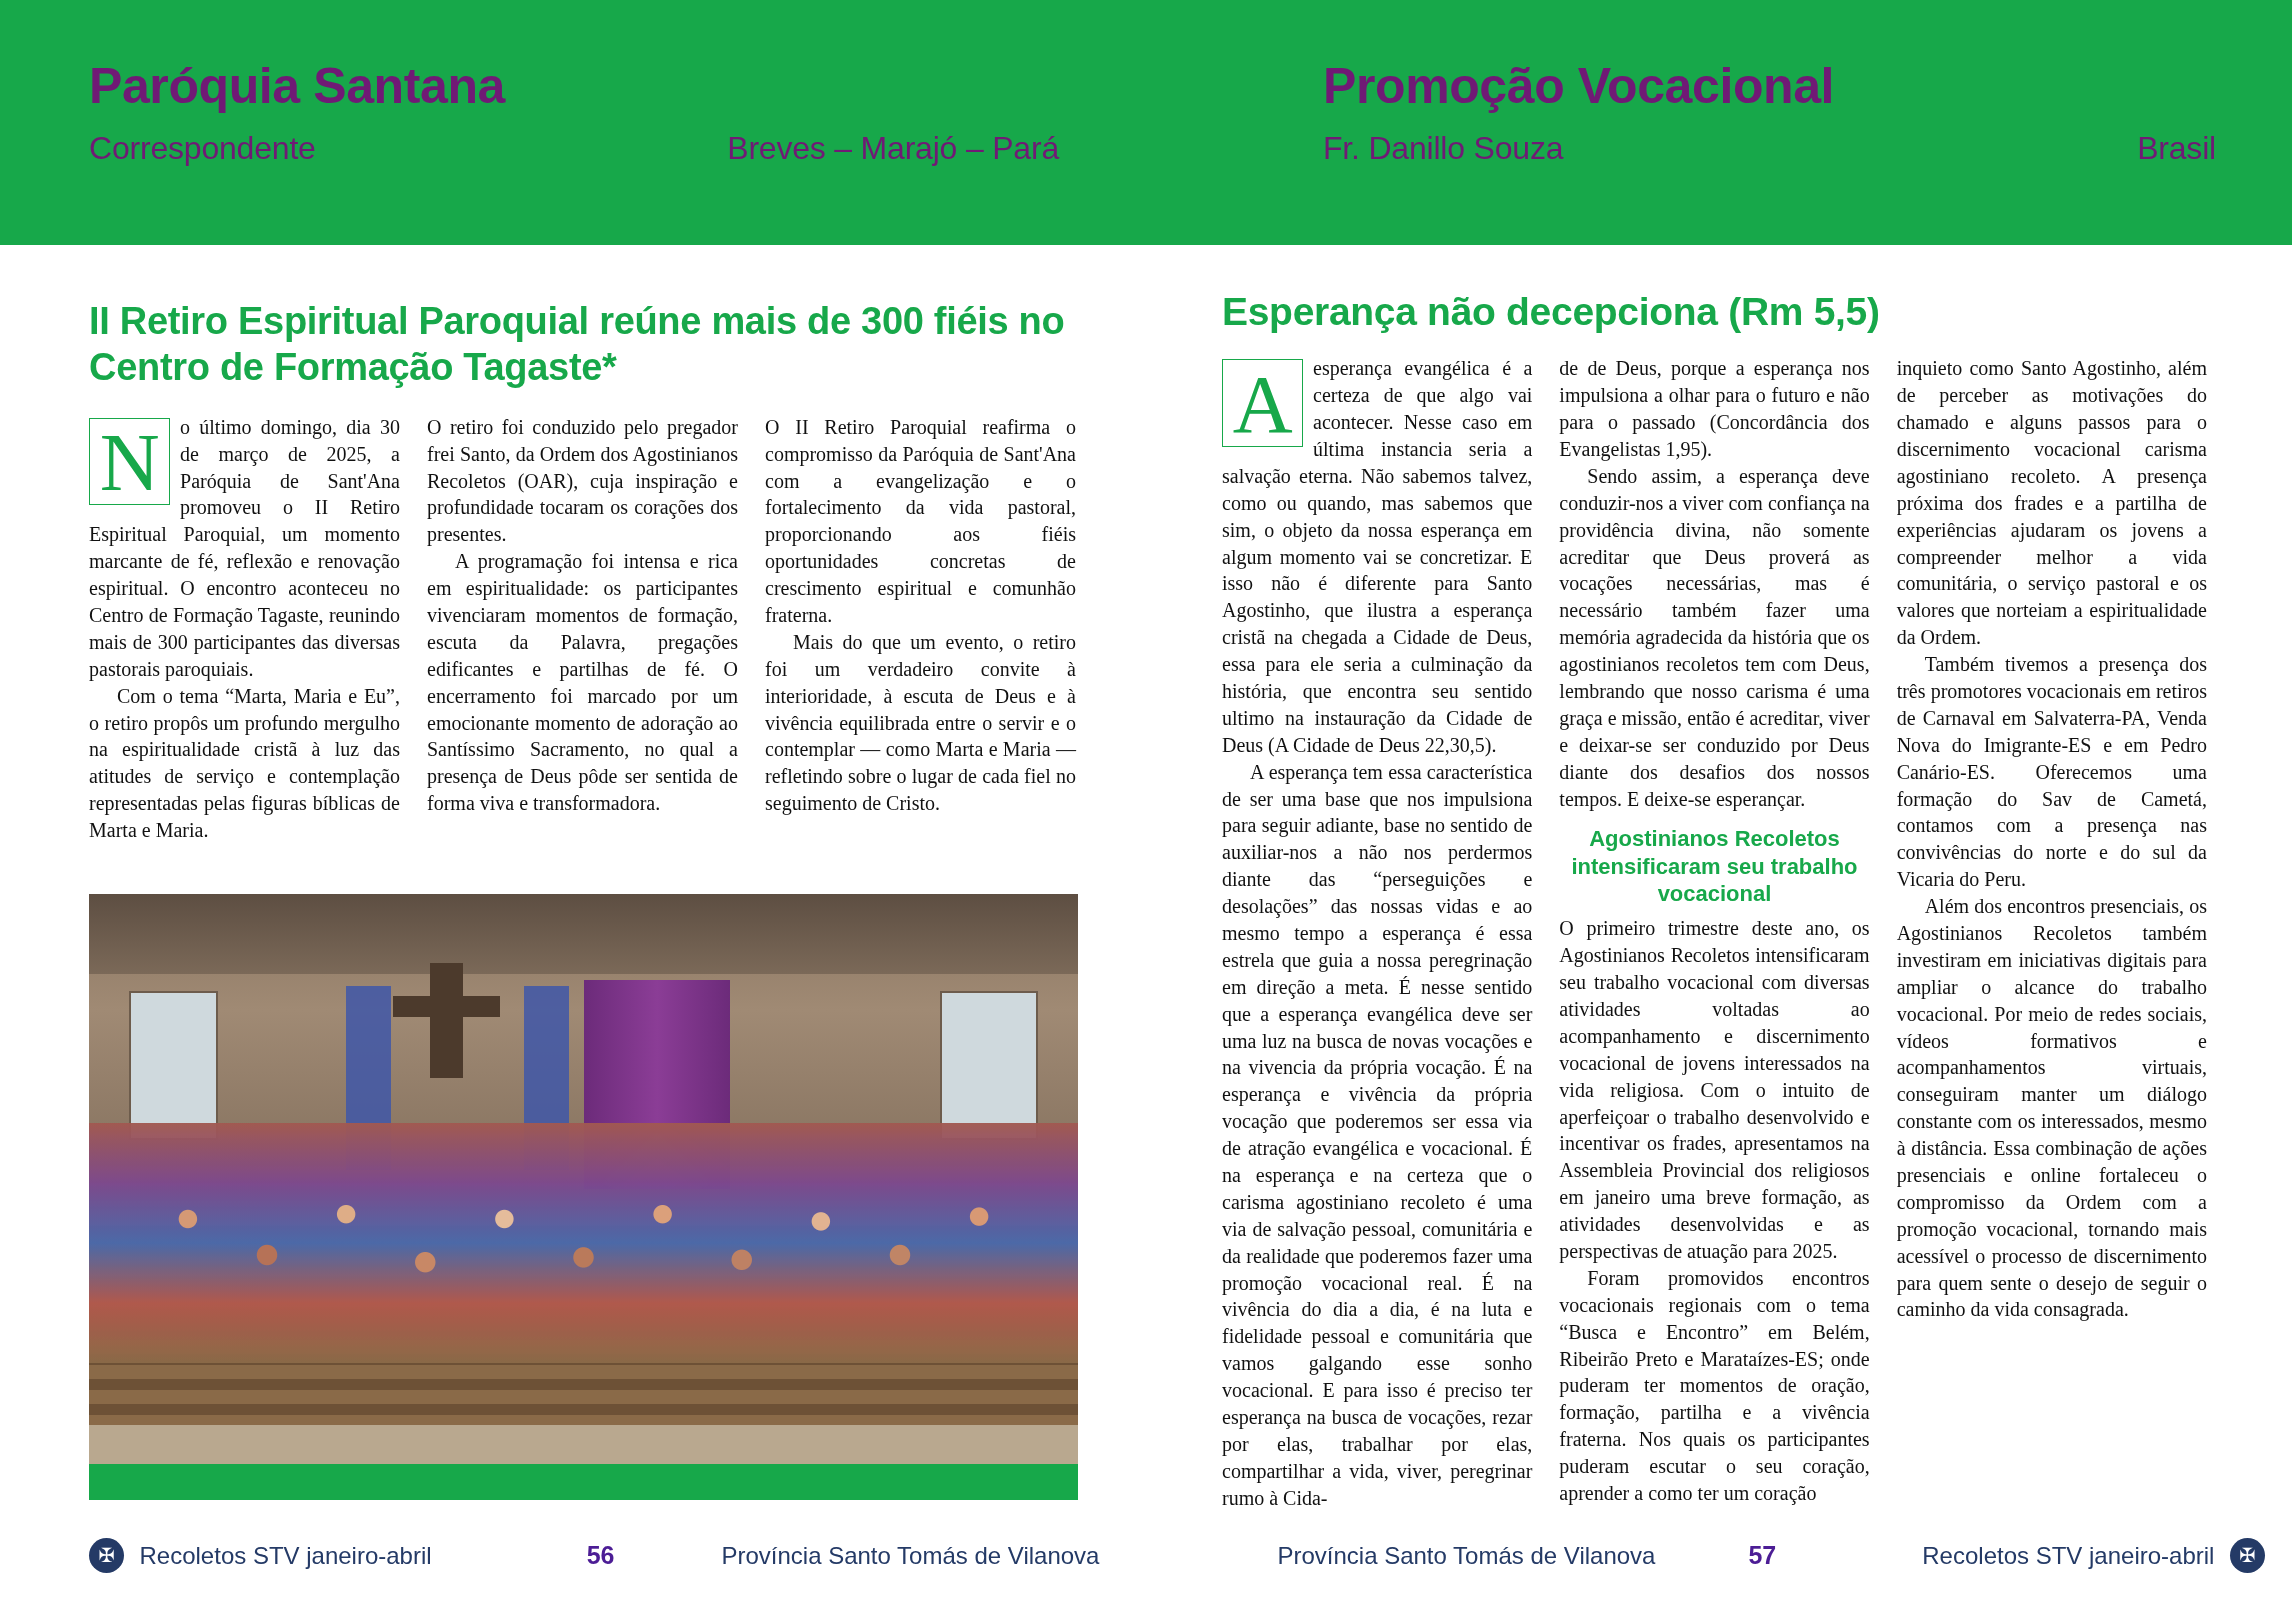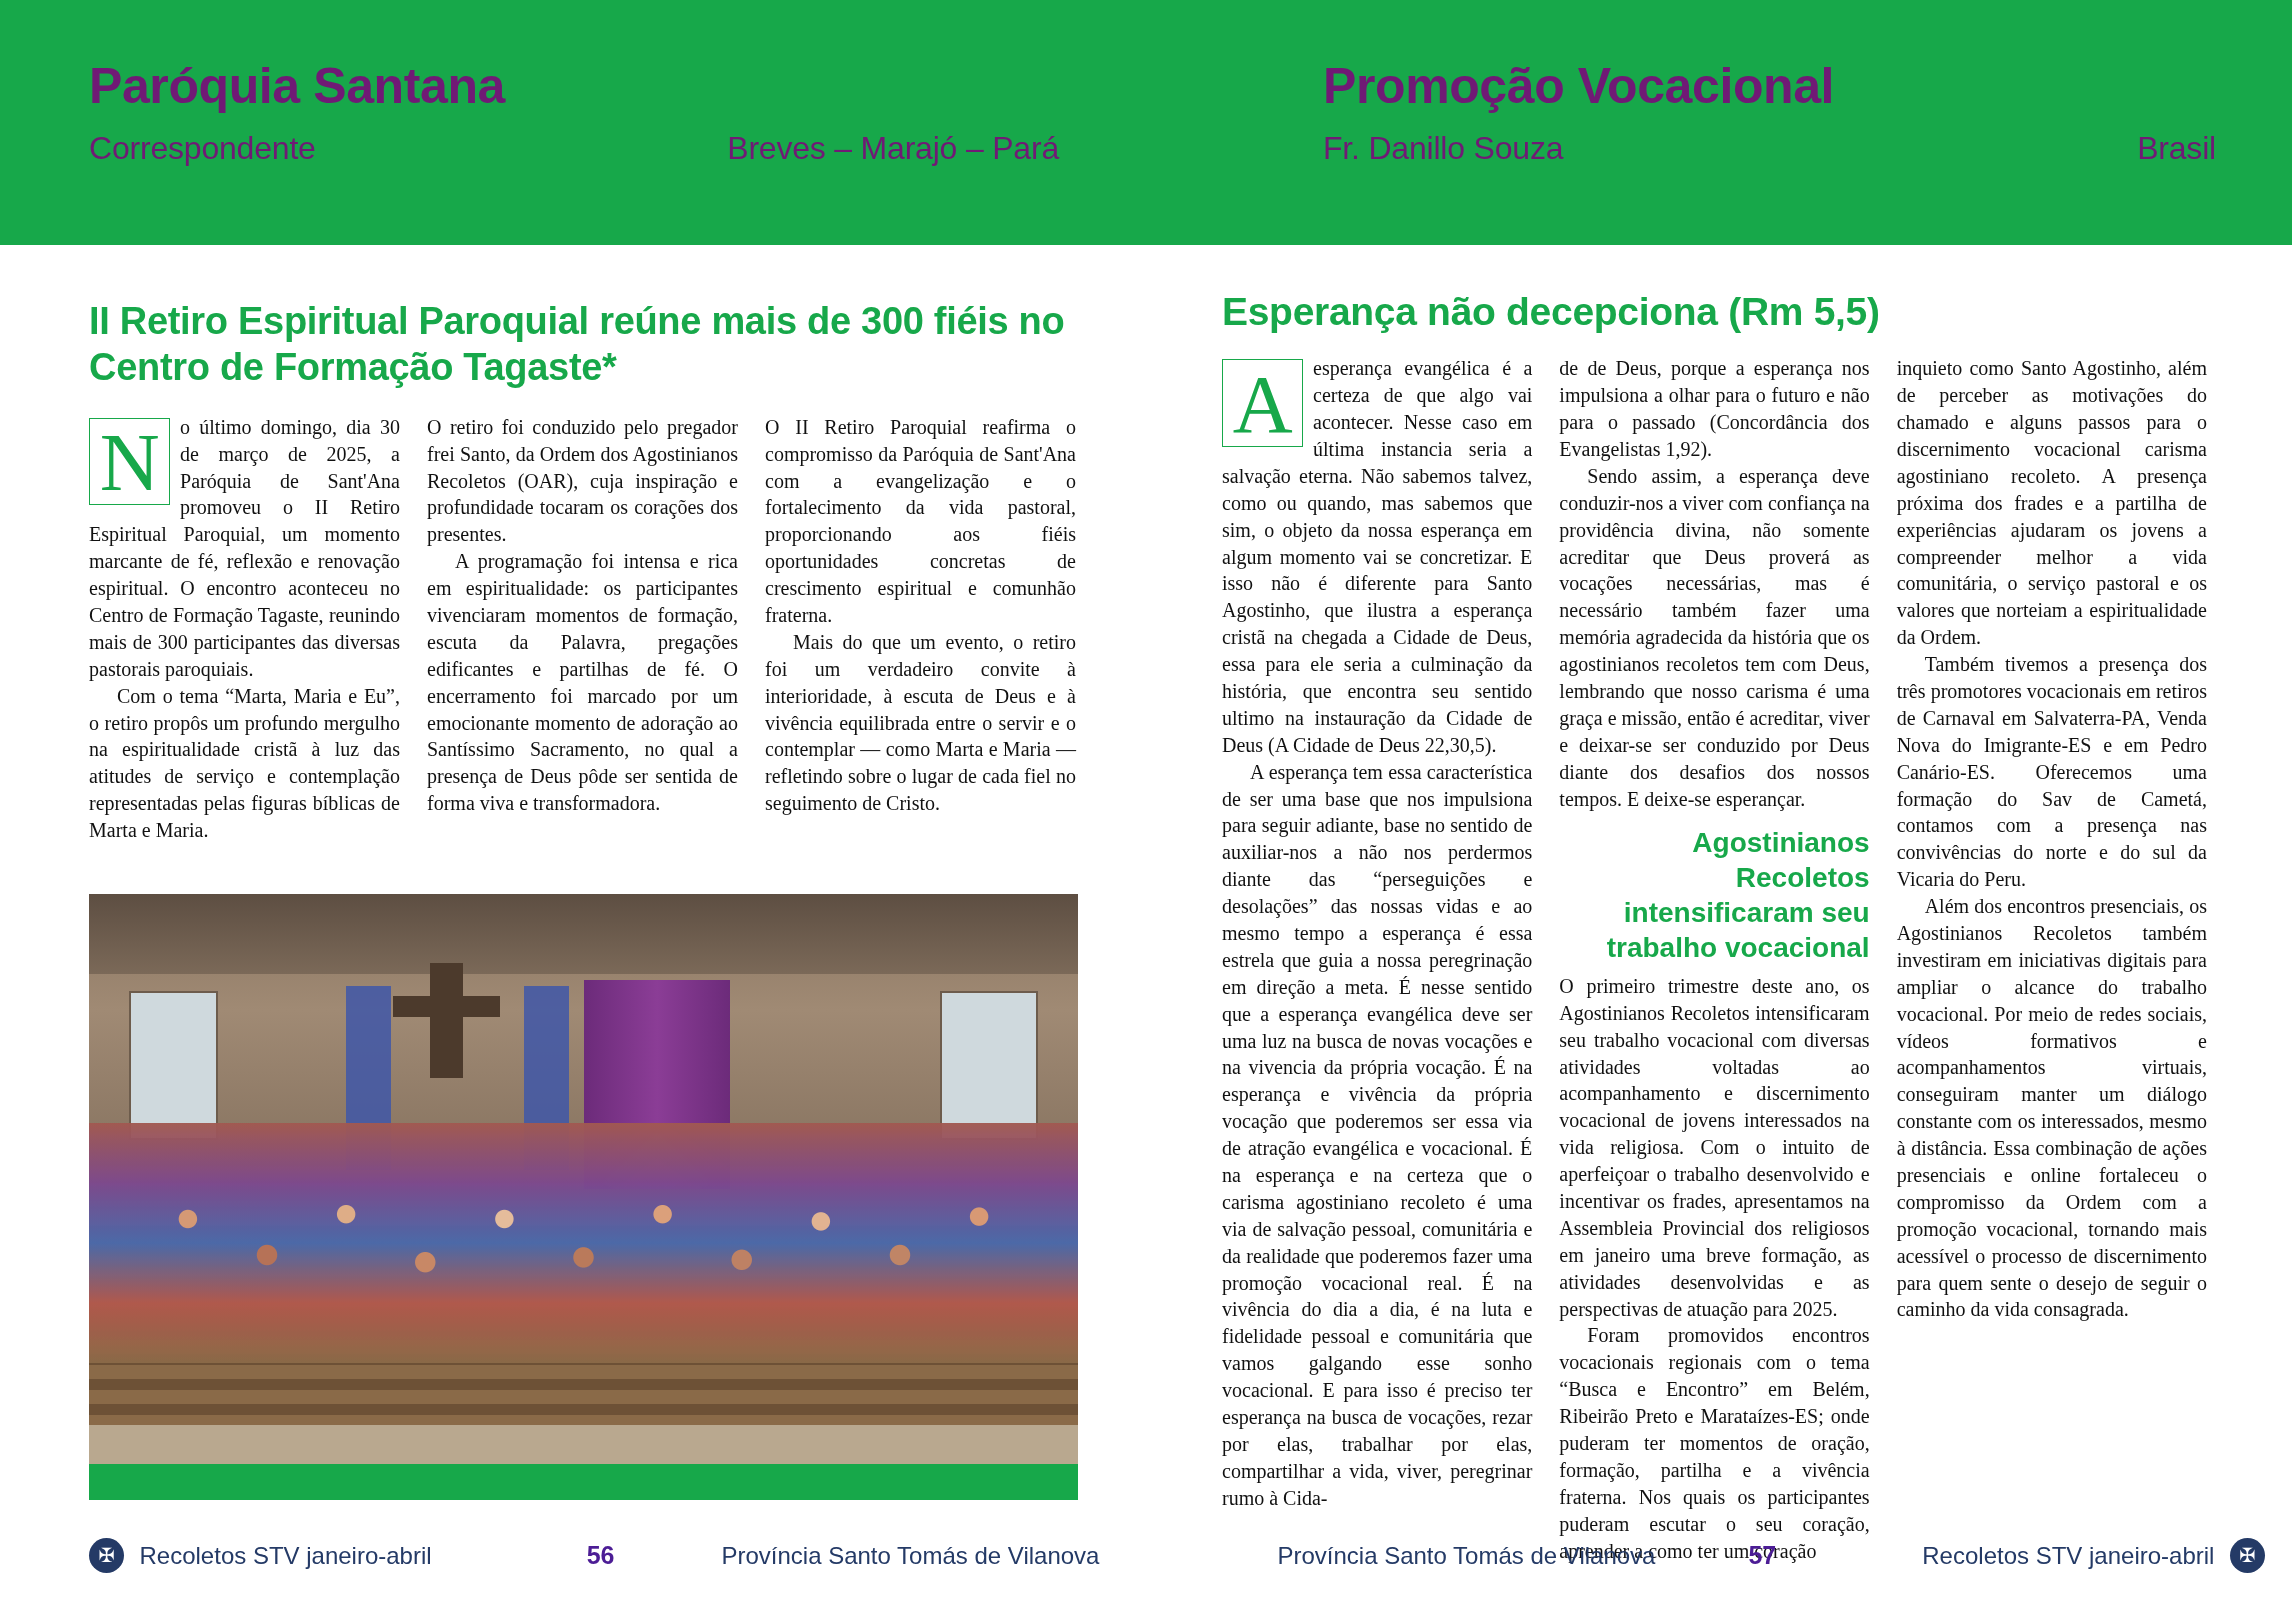--- a/index.html
+++ b/index.html
@@ -127,24 +127,24 @@
     margin: 3.9px 9.7px 1.9px 0;
     font-weight: normal;
   }
   .dropcap.r { color:#17a84a; }
 
   
   .subhead {
     font-family: "Liberation Sans", sans-serif;
     font-weight: bold;
     color: #17a84a;
-    font-size: 28px;
+    font-size: 22px;
     line-height: 1.25;
     margin: 12.6px 0 7.8px 0;
-    text-align: right;
+    text-align: center;
   }
 
   
   .photo-frame {
     position: absolute;
     left: 89px;
     bottom: 13.6px;
     width: 989px;
     height: 606px;
     background: #17a84a;
@@ -336,21 +336,21 @@
         <span class="ref">(Rm 5,5)</span>
       </h1>
 
       <div class="cols3">
         <div class="col dropcap-wrap">
           <span class="dropcap r">A</span>
           <p class="first">esperança evangélica é a certeza de que algo vai acontecer. Nesse caso em última instancia seria a salvação eterna. Não sabemos talvez, como ou quando, mas sabemos que sim, o objeto da nossa esperança em algum momento vai se concretizar. E isso não é diferente para Santo Agostinho, que ilustra a esperança cristã na chegada a Cidade de Deus, essa para ele seria a culminação da história, que encontra seu sentido ultimo na instauração da Cidade de Deus (A Cidade de Deus 22,30,5).</p>
           <p>A esperança tem essa característica de ser uma base que nos impulsiona para seguir adiante, base no sentido de auxiliar-nos a não nos perdermos diante das “perseguições e desolações” das nossas vidas e ao mesmo tempo a esperança é essa estrela que guia a nossa peregrinação em direção a meta. É nesse sentido que a esperança evangélica deve ser uma luz na busca de novas vocações e na vivencia da própria vocação. É na esperança e vivência da própria vocação que poderemos ser essa via de atração evangélica e vocacional. É na esperança e na certeza que o carisma agostiniano recoleto é uma via de salvação pessoal, comunitária e da realidade que poderemos fazer uma promoção vocacional real. É na vivência do dia a dia, é na luta e fidelidade pessoal e comunitária que vamos galgando esse sonho vocacional. E para isso é preciso ter esperança na busca de vocações, rezar por elas, trabalhar por elas, compartilhar a vida, viver, peregrinar rumo à Cida-</p>
         </div>
         <div class="col">
-          <p class="first">de de Deus, porque a esperança nos impulsiona a olhar para o futuro e não para o passado (Concordância dos Evangelistas 1,92).</p>
+          <p class="first">de de Deus, porque a esperança nos impulsiona a olhar para o futuro e não para o passado (Concordância dos Evangelistas 1,95).</p>
           <p>Sendo assim, a esperança deve conduzir-nos a viver com confiança na providência divina, não somente acreditar que Deus proverá as vocações necessárias, mas é necessário também fazer uma memória agradecida da história que os agostinianos recoletos tem com Deus, lembrando que nosso carisma é uma graça e missão, então é acreditar, viver e deixar-se ser conduzido por Deus diante dos desafios dos nossos tempos. E deixe-se esperançar.</p>
           <div class="subhead">Agostinianos Recoletos intensificaram seu trabalho vocacional</div>
           <p class="first">O primeiro trimestre deste ano, os Agostinianos Recoletos intensificaram seu trabalho vocacional com diversas atividades voltadas ao acompanhamento e discernimento vocacional de jovens interessados na vida religiosa. Com o intuito de aperfeiçoar o trabalho desenvolvido e incentivar os frades, apresentamos na Assembleia Provincial dos religiosos em janeiro uma breve formação, as atividades desenvolvidas e as perspectivas de atuação para 2025.</p>
           <p>Foram promovidos encontros vocacionais regionais com o tema “Busca e Encontro” em Belém, Ribeirão Preto e Marataízes-ES; onde puderam ter momentos de oração, formação, partilha e a vivência fraterna. Nos quais os participantes puderam escutar o seu coração, aprender a como ter um coração</p>
         </div>
         <div class="col">
           <p class="first">inquieto como Santo Agostinho, além de perceber as motivações do chamado e alguns passos para o discernimento vocacional carisma agostiniano recoleto. A presença próxima dos frades e a partilha de experiências ajudaram os jovens a compreender melhor a vida comunitária, o serviço pastoral e os valores que norteiam a espiritualidade da Ordem.</p>
           <p>Também tivemos a presença dos três promotores vocacionais em retiros de Carnaval em Salvaterra-PA, Venda Nova do Imigrante-ES e em Pedro Canário-ES. Oferecemos uma formação do Sav de Cametá, contamos com a presença nas convivências do norte e do sul da Vicaria do Peru.</p>
           <p>Além dos encontros presenciais, os Agostinianos Recoletos também investiram em iniciativas digitais para ampliar o alcance do trabalho vocacional. Por meio de redes sociais, vídeos formativos e acompanhamentos virtuais, conseguiram manter um diálogo constante com os interessados, mesmo à distância. Essa combinação de ações presenciais e online fortaleceu o compromisso da Ordem com a promoção vocacional, tornando mais acessível o processo de discernimento para quem sente o desejo de seguir o caminho da vida consagrada.</p>
         </div>

